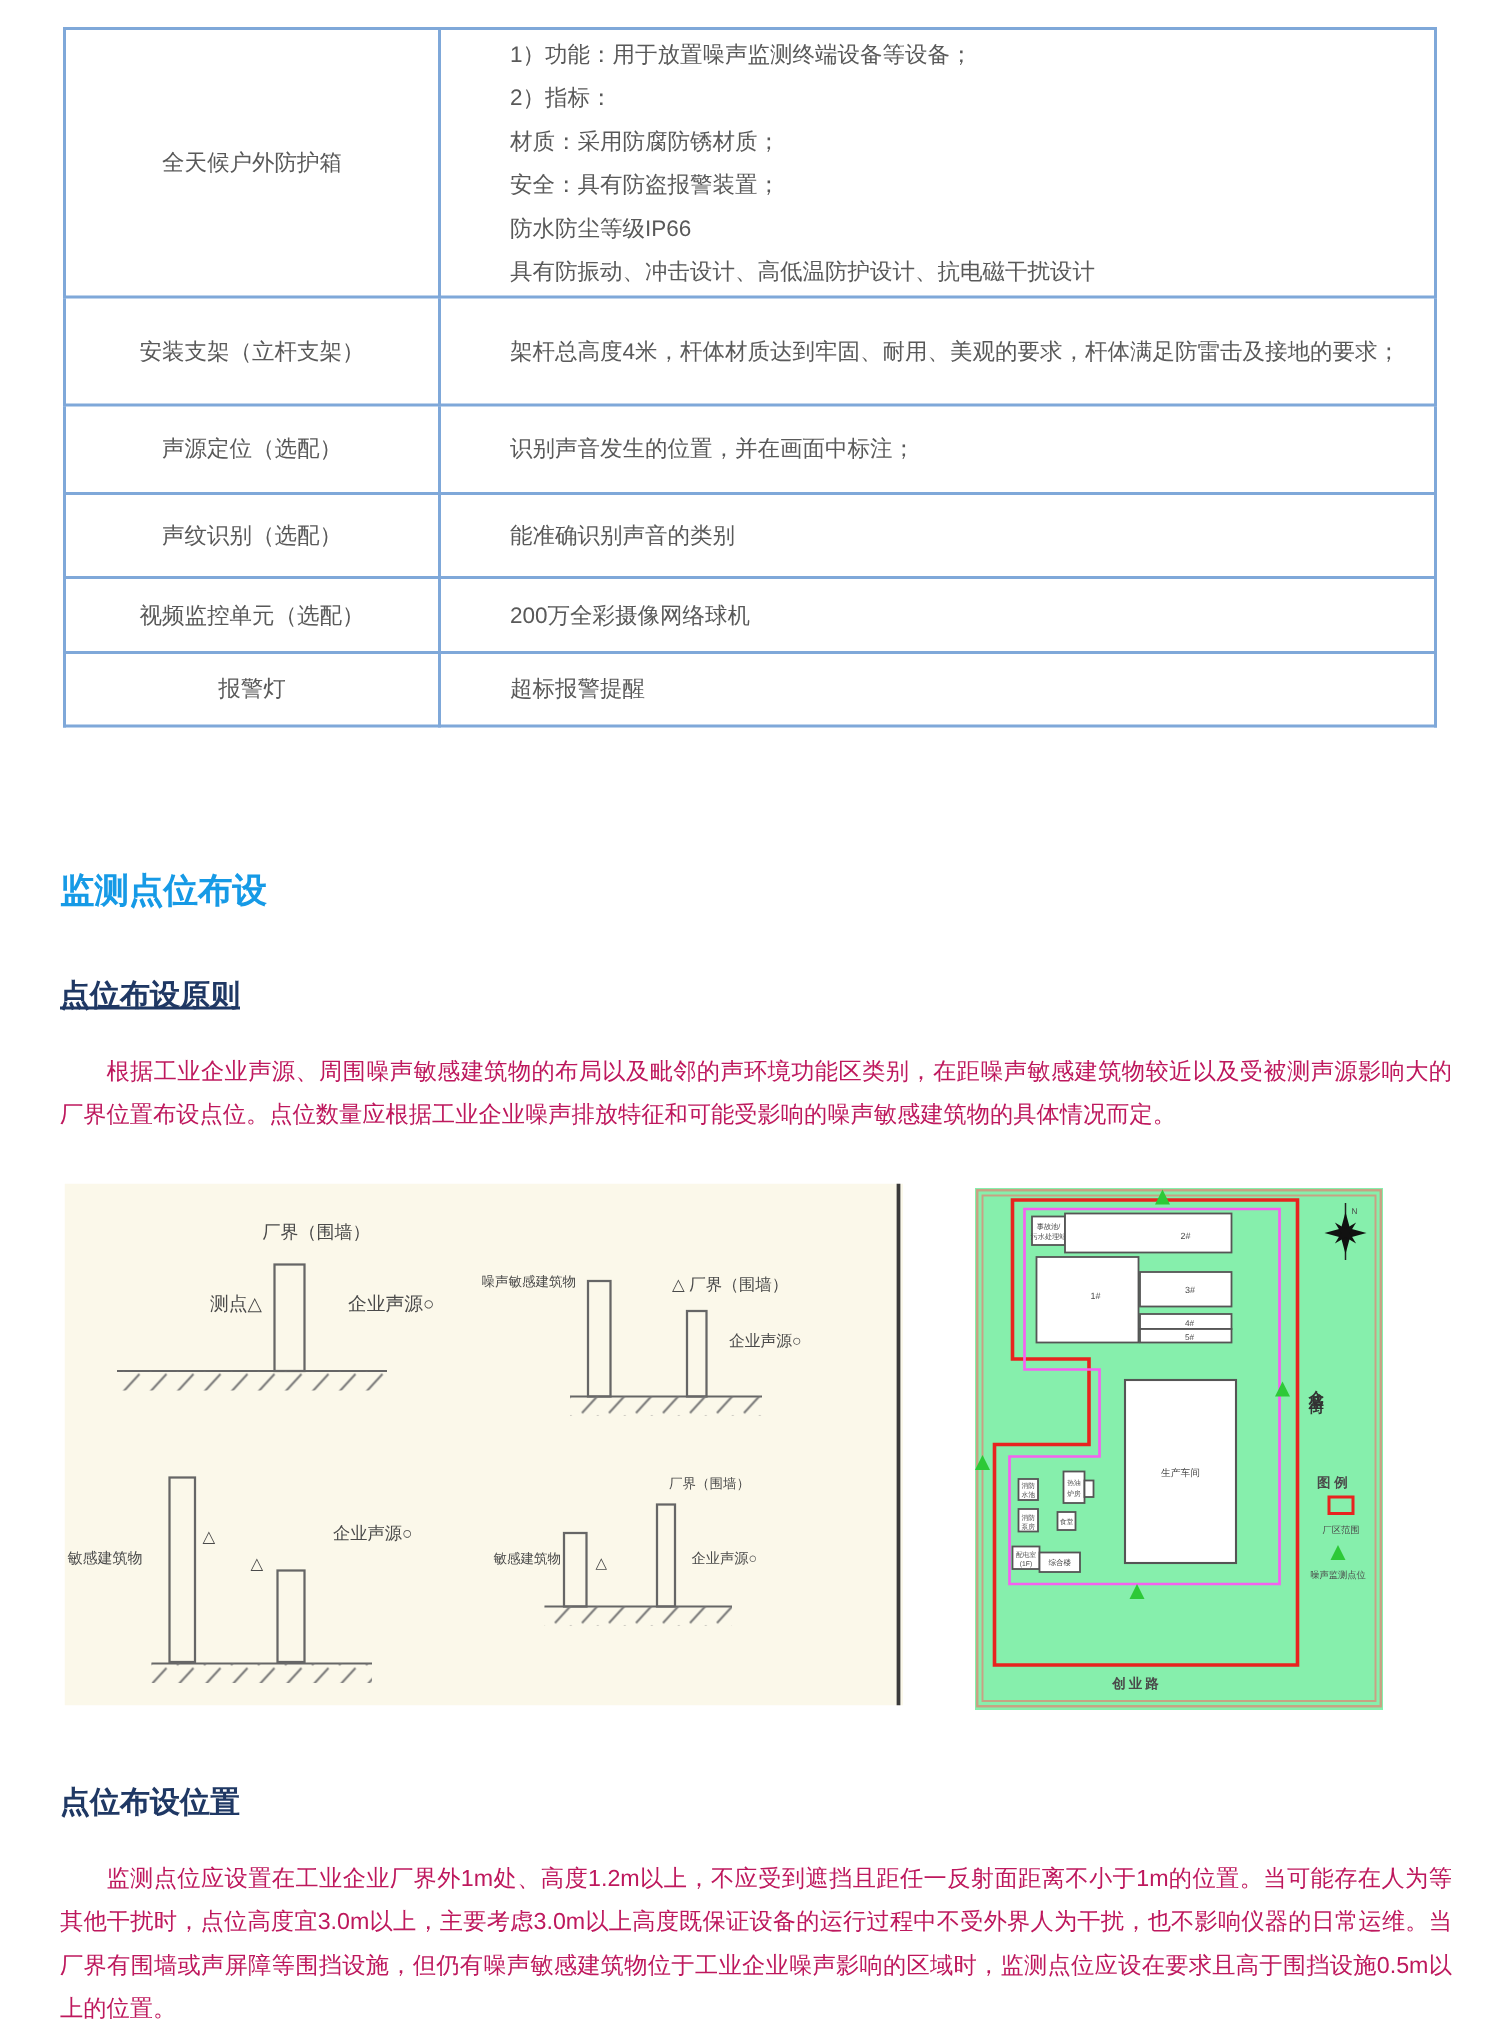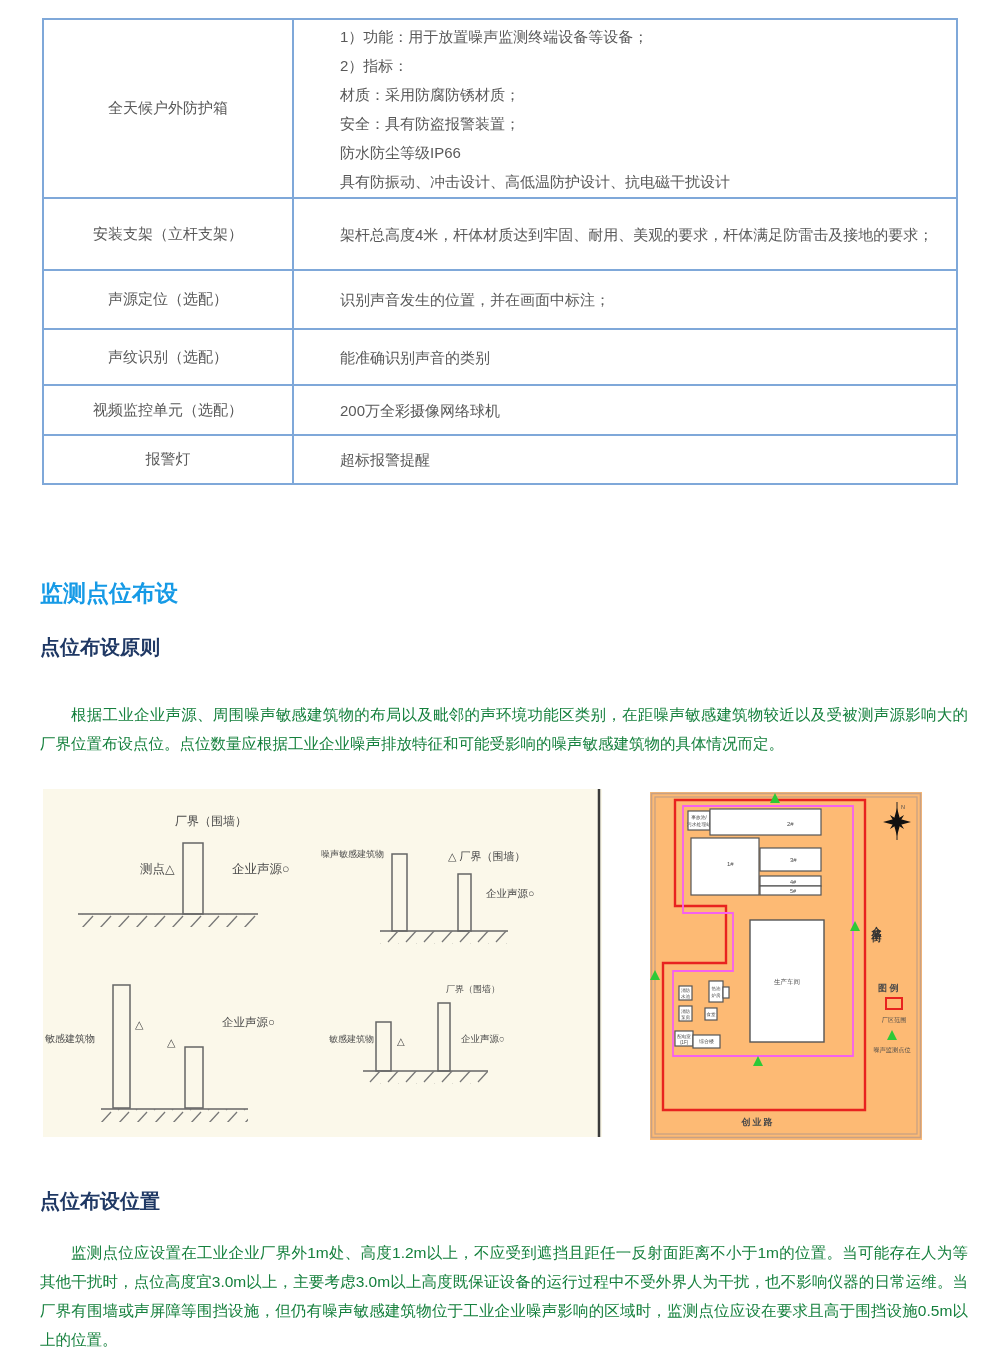--- a/index.html
+++ b/index.html
@@ -19,30 +19,30 @@
   tr.r2 td{height:68px;}
   tr.r3 td{height:55px;}
   tr.r4 td{height:52px;}
   tr.r5 td{height:46px;margin-left:30px;}
   tr.r6 td{height:64px;}
   tr.r7 td{height:45px;}
 
   
   .h1{position:absolute;left:40px;top:578px;font-size:23px;font-weight:bold;color:#169ae6;}
   .h2{position:absolute;left:40px;font-size:20px;font-weight:bold;color:#1f3864;}
-  .h2.principle{top:634px;}
+  .h2.principle{top:650px;text-decoration:underline;}
   .h2.position{top:1188px;text-align:right;}
   .para{position:absolute;left:40px;width:928px;font-size:15.5px;line-height:29px;
-        color:#15803d;text-align:justify;text-indent:2em;}
+        color:#be185d;text-align:justify;text-indent:2em;}
   .para.p1{top:700px;}
   .para.p2{top:1238px;}
 
   
   .fig-left{position:absolute;left:43px;top:789px;width:496px;height:348px;}
-  .fig-map{position:absolute;left:650px;top:792px;width:272px;height:348px;background:#fdba74;}
+  .fig-map{position:absolute;left:650px;top:792px;width:272px;height:348px;background:#86efac;}
   .street-east{position:absolute;left:869px;top:918px;writing-mode:vertical-rl;
                font-size:10px;letter-spacing:3px;color:#333;font-weight:bold;}
   svg text{fill:#4a4a4a;}
 </style>
 </head>
 <body>
 
 <div class="page">
 
   <table class="spec">

